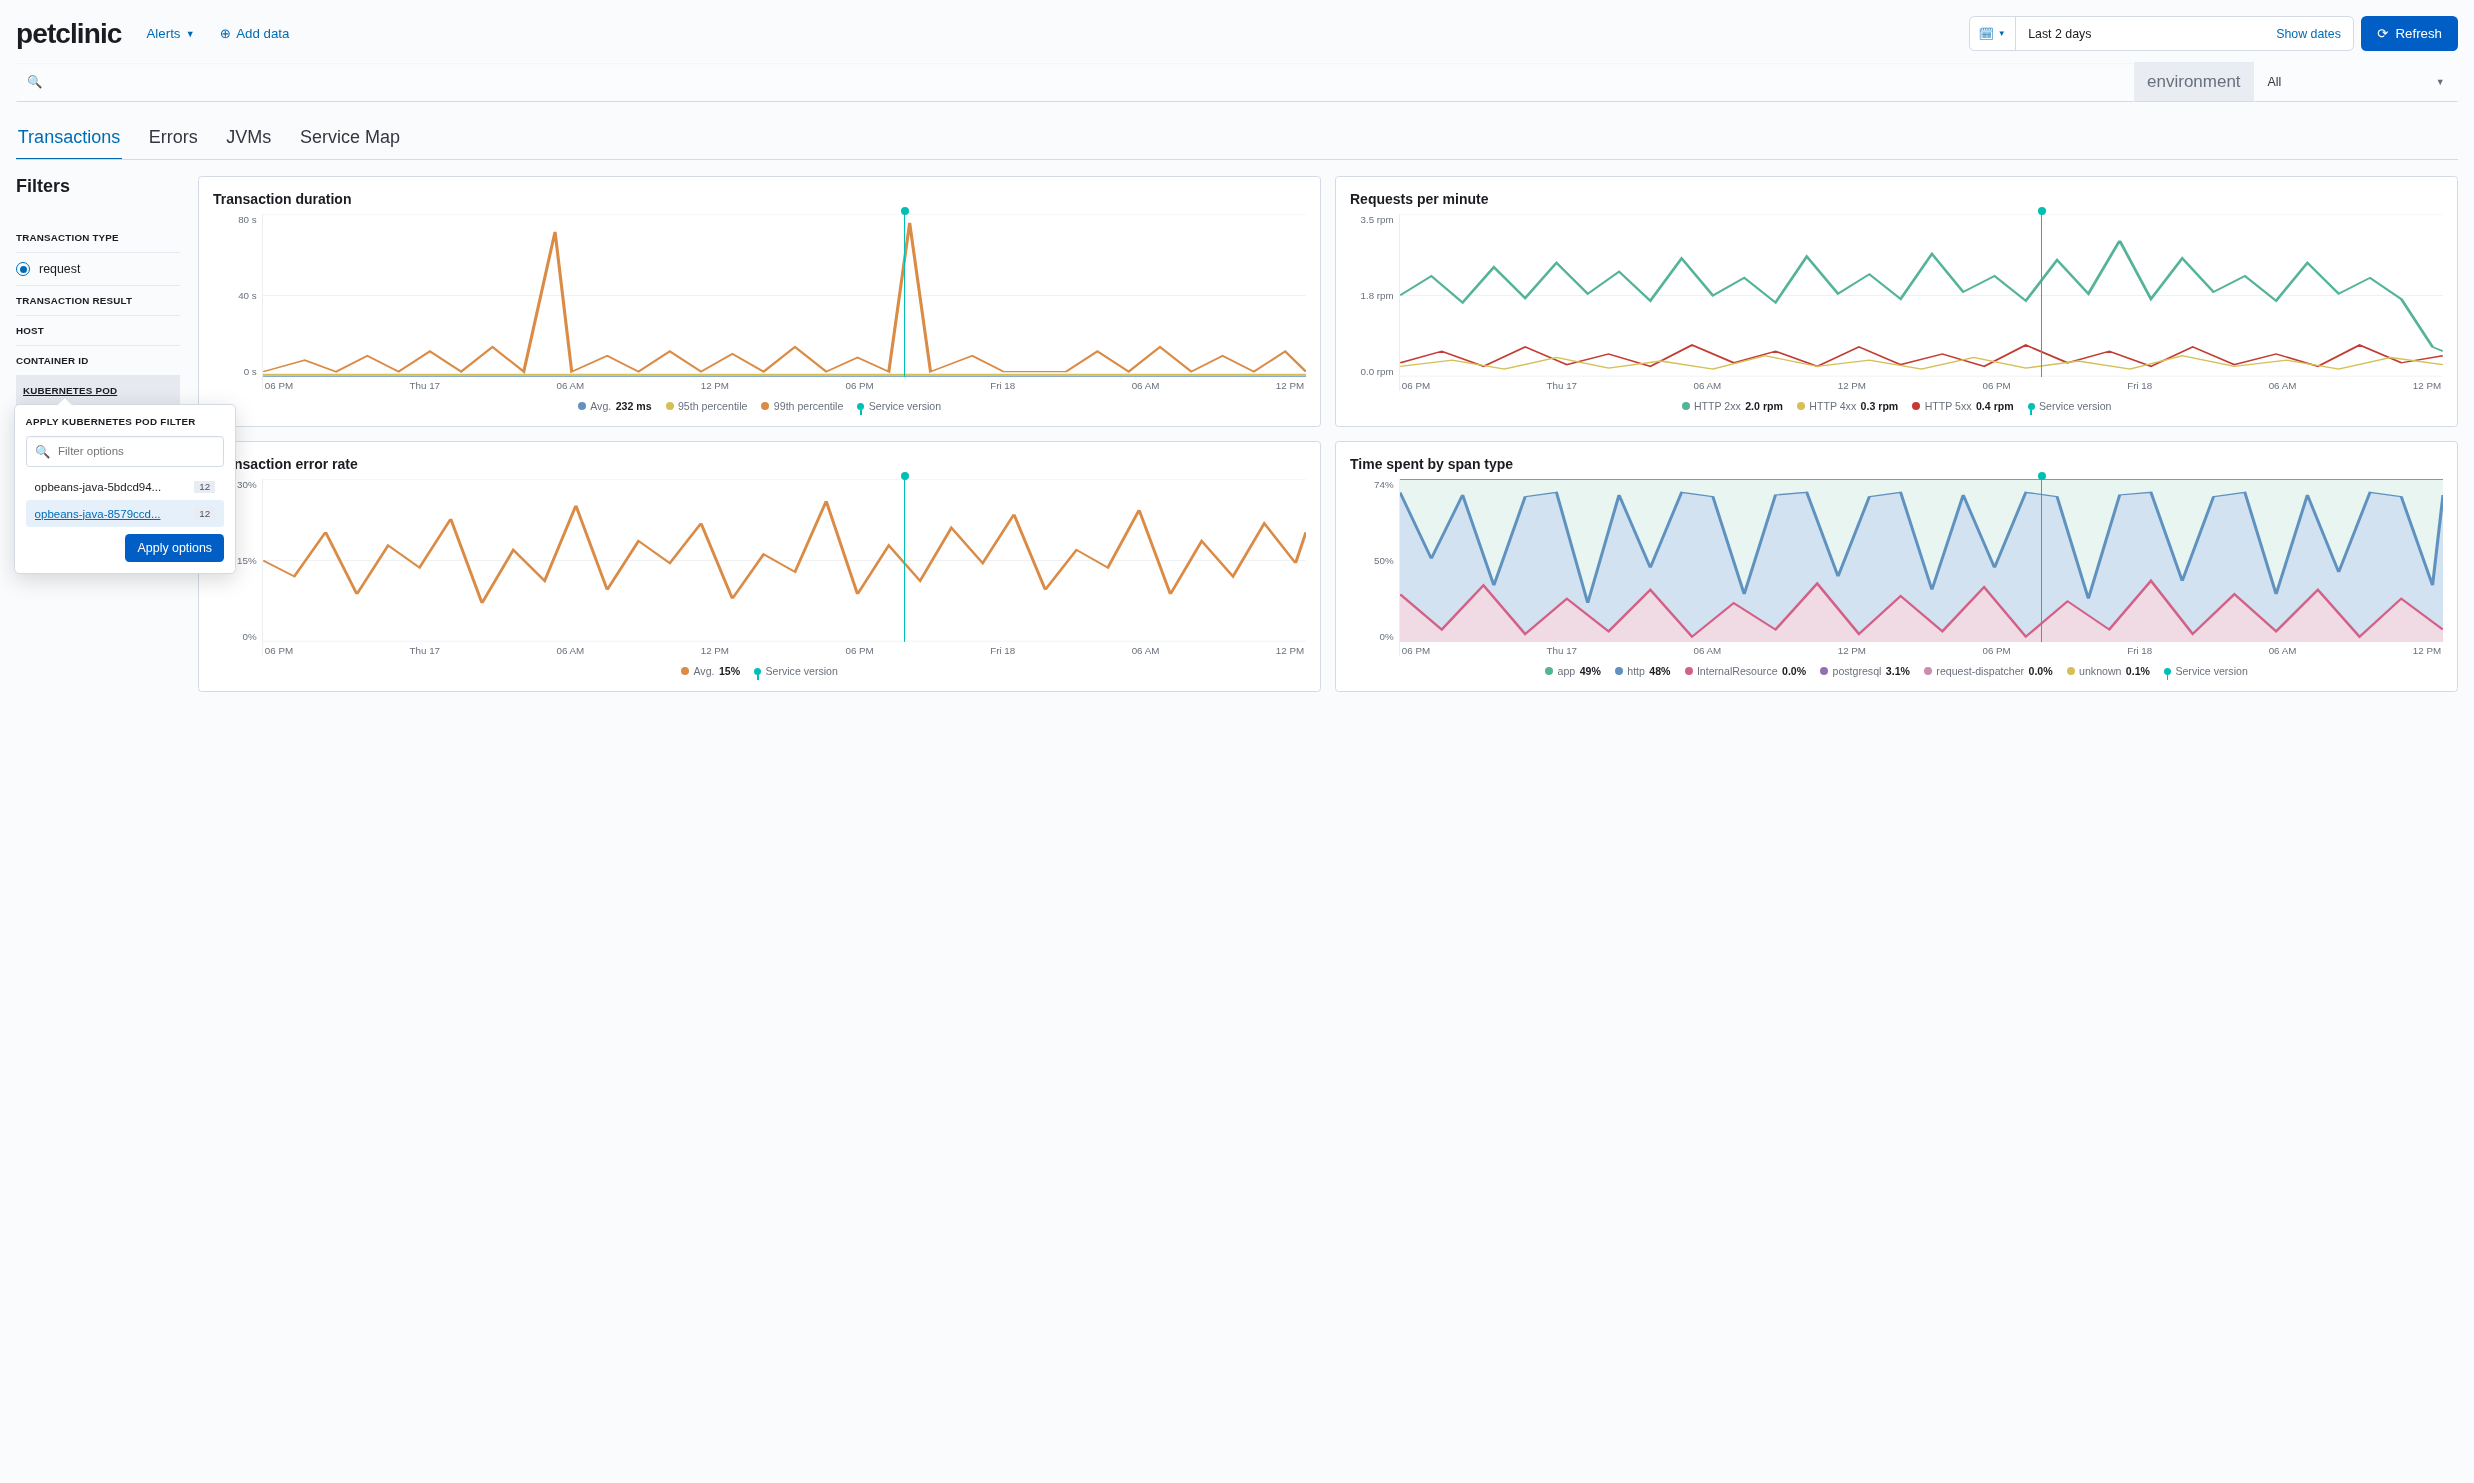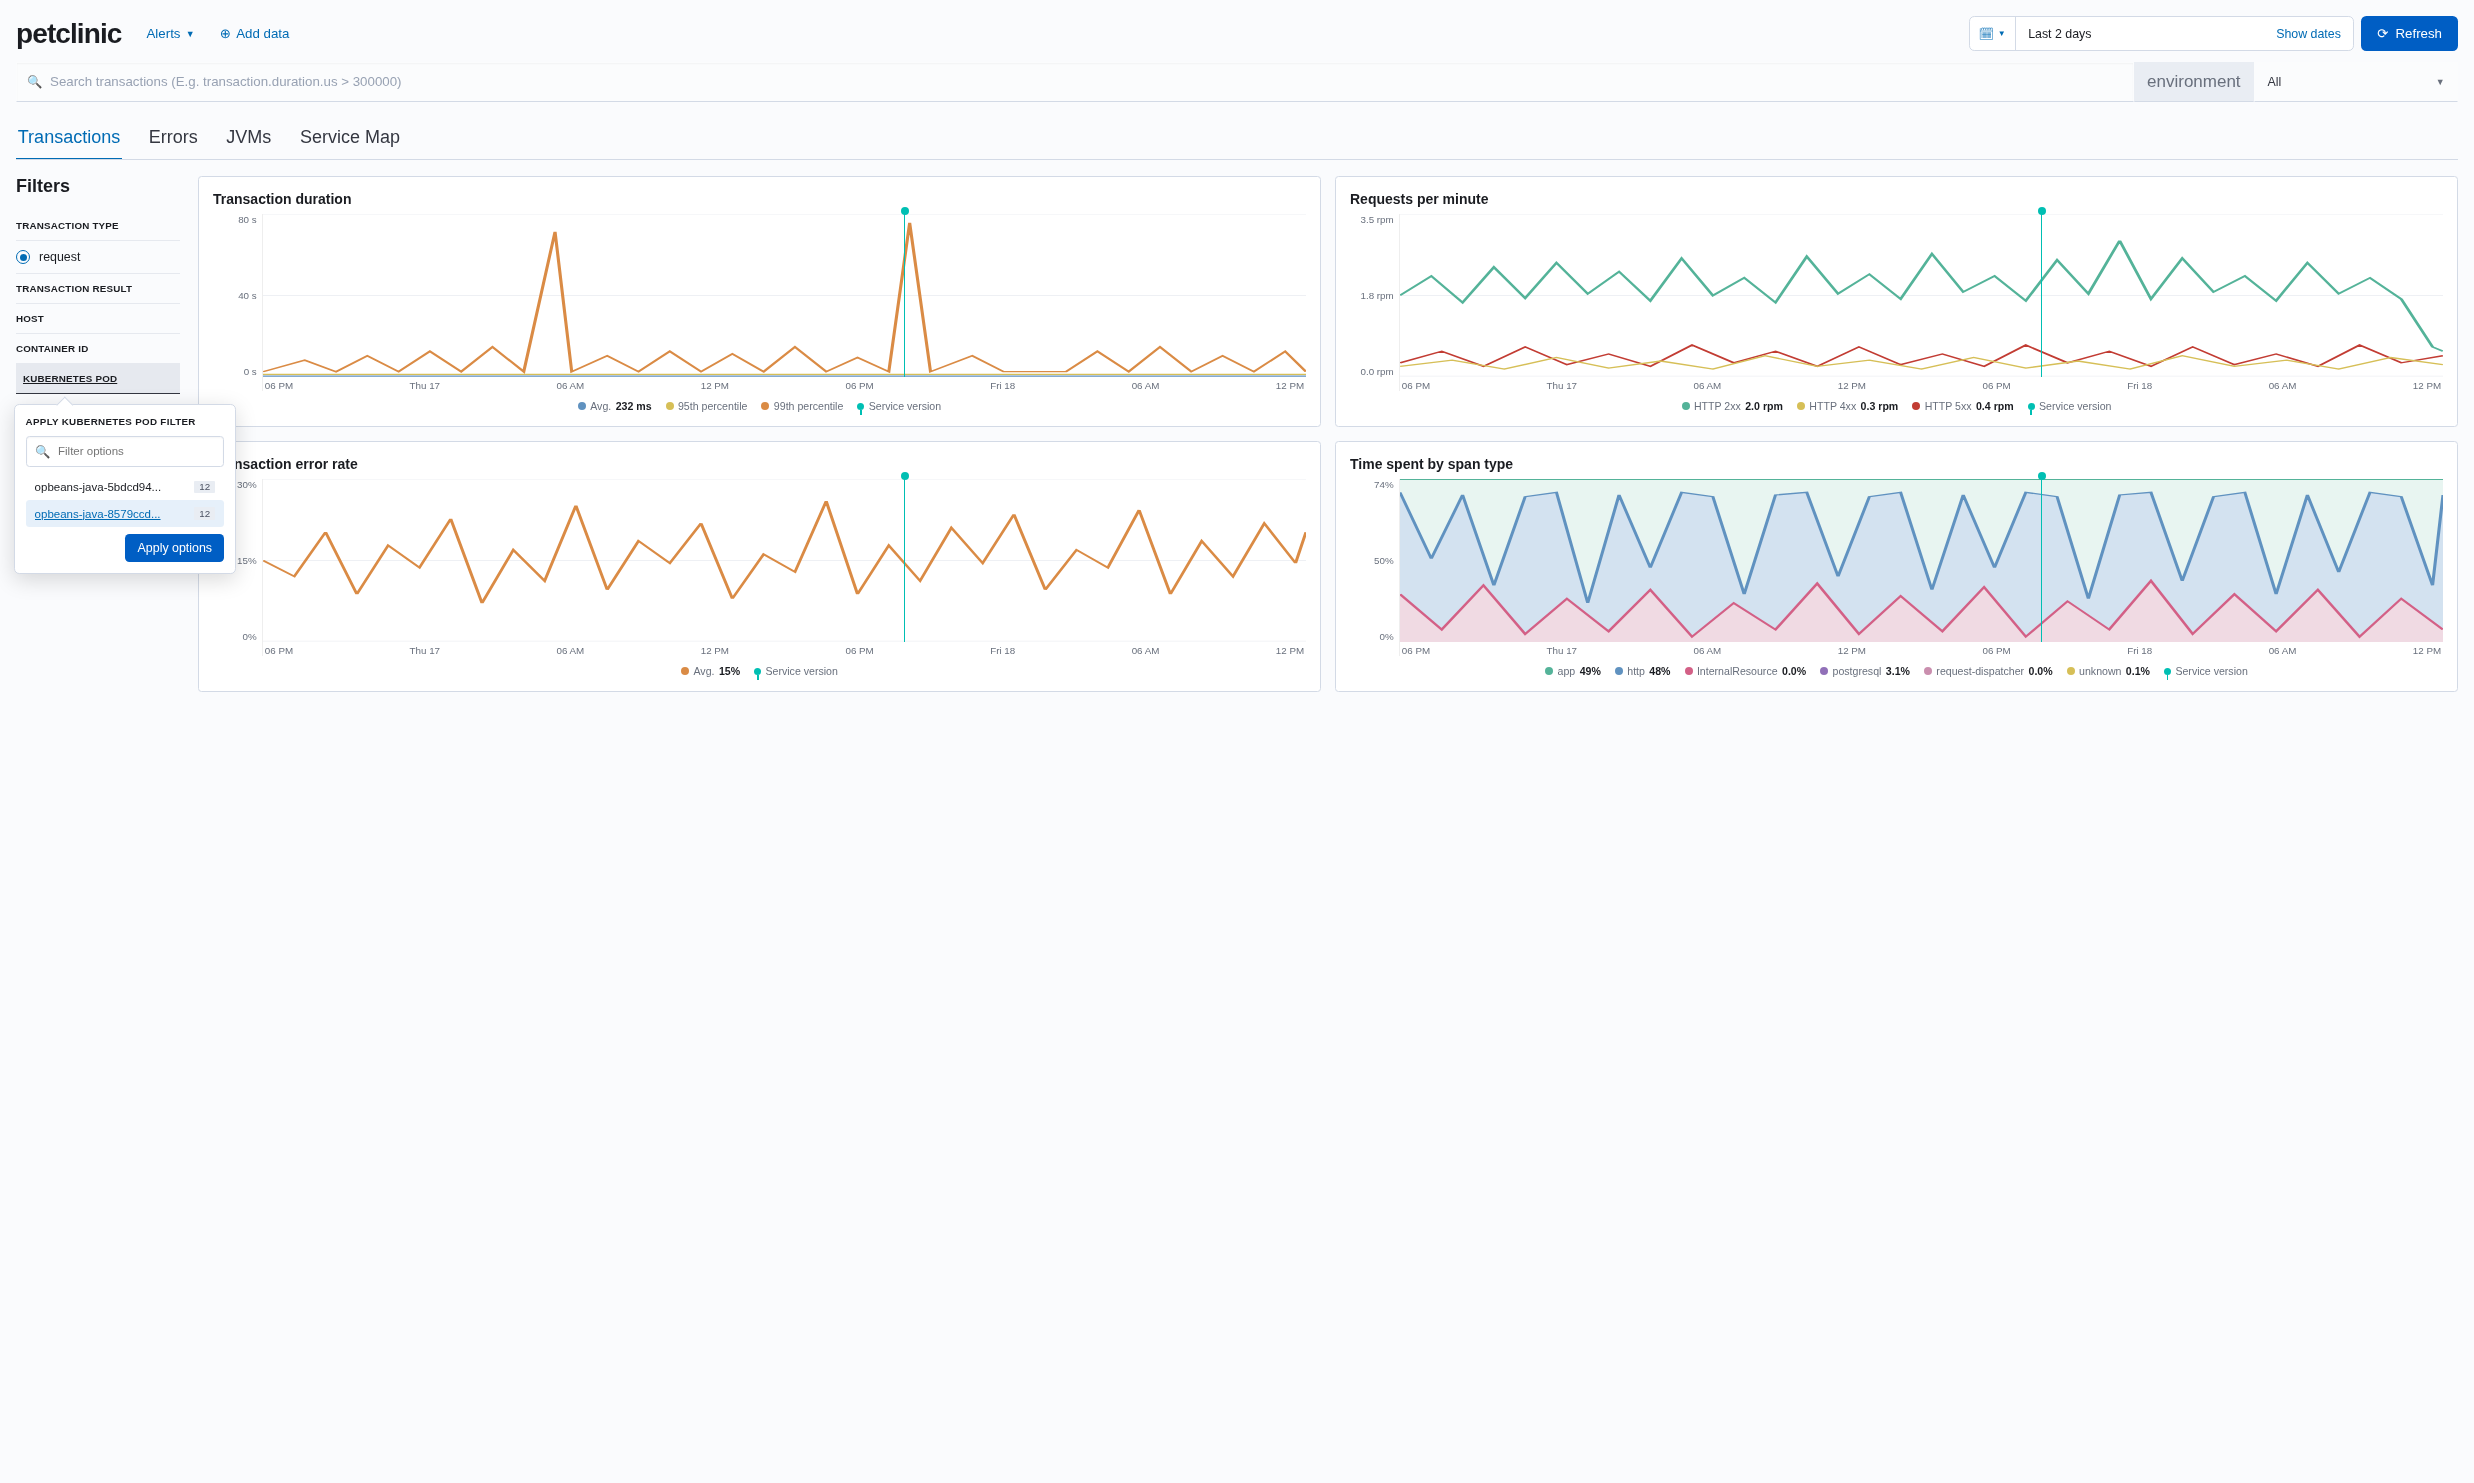--- a/index.html
+++ b/index.html
@@ -19,21 +19,21 @@
 .searchbox { flex: 1; display: flex; align-items: center; background: #fbfcfd; border: 0.9px solid transparent; border-bottom: 0.9px solid #d3dae6; padding: 9px 10.6px; box-shadow: 0 0.9px 1.8px rgba(0,0,0,0.04) inset; }
 .searchbox input { border: none; background: transparent; flex: 1; font-size: 13.3px; outline: none; color: #69707d; }
 .searchbox input::placeholder { color: #98a2b3; }
 .envlabel { background: #e9edf3; color: #69707d; padding: 9px 12.4px; border: 0.9px solid transparent; border-bottom: 0.9px solid #d3dae6; font-size: 17px; }
 .envsel { display: flex; align-items: center; background: #fbfcfd; border: 0.9px solid transparent; border-bottom: 0.9px solid #d3dae6; padding: 9px 12.4px; min-width: 204px; justify-content: space-between; color: #343741; }
 .tabs { display: flex; gap: 25px; border-bottom: 0.9px solid #d3dae6; margin-top: 16px; }
 .tab { padding: 9px 1.8px 10.6px; color: #343741; cursor: pointer; font-size: 18px; }
 .tab.active { color: #006bb4; border-bottom: 1.8px solid #006bb4; font-weight: 500; }
 .layout { display: flex; gap: 18px; margin-top: 16px; }
 .sidebar { width: 164px; flex-shrink: 0; }
-.sidebar h2 { font-size: 18px; font-weight: 700; margin-bottom: 14px; }
+.sidebar h2 { font-size: 18px; font-weight: 700; margin-bottom: 26px; }
 .fgroup { border-bottom: 0.9px solid #e6e9ef; padding: 9px 0; font-size: 9.8px; font-weight: 700; letter-spacing: 0.2px; color: #1a1c21; text-transform: uppercase; cursor: pointer; }
 .radio-row { display: flex; align-items: center; gap: 9px; padding: 9px 0; border-bottom: 0.9px solid #e6e9ef; }
 .radio { width: 14px; height: 14px; border-radius: 50%; border: 1.8px solid #006bb4; display: flex; align-items: center; justify-content: center; }
 .radio::after { content: ""; width: 7px; height: 7px; background: #006bb4; border-radius: 50%; }
 .fgroup.on { background: #e6e9ef; padding: 9px 7px; border-bottom: 1.8px solid #343741; text-decoration: underline; }
 .main { flex: 1; display: grid; grid-template-columns: 1fr 1fr; gap: 14px; }
 .card { background: #fff; border: 0.9px solid #d3dae6; border-radius: 3.5px; padding: 14px; position: relative; }
 .card h3 { font-size: 14px; font-weight: 700; margin-bottom: 7px; }
 .chart { position: relative; height: 177px; display: flex; }
 .yaxis { width: 49px; display: flex; flex-direction: column; justify-content: space-between; align-items: flex-end; font-size: 9.8px; color: #69707d; padding-right: 5.3px; padding-bottom: 14px; }
@@ -85,21 +85,20 @@
     </div>
     <button class="refresh-btn">
         <span>⟳</span>
         <span>Refresh</span>
       </button>
   </div>
 
   <div class="searchrow">
     <div class="searchbox">
       <span style="color:#98a2b3;margin-right:7px">🔍</span>
-      <input placeholder="Search transactions (E.g. transaction.duration.us &gt; 300000)" style="">
     </div>
     <div class="envlabel">environment</div>
     <div class="envsel">
         <span>All</span>
         <span style="font-size:9px;color:#69707d">▼</span>
       </div>
   </div>
 
   <div class="tabs">
     <div class="tab active">Transactions</div>

